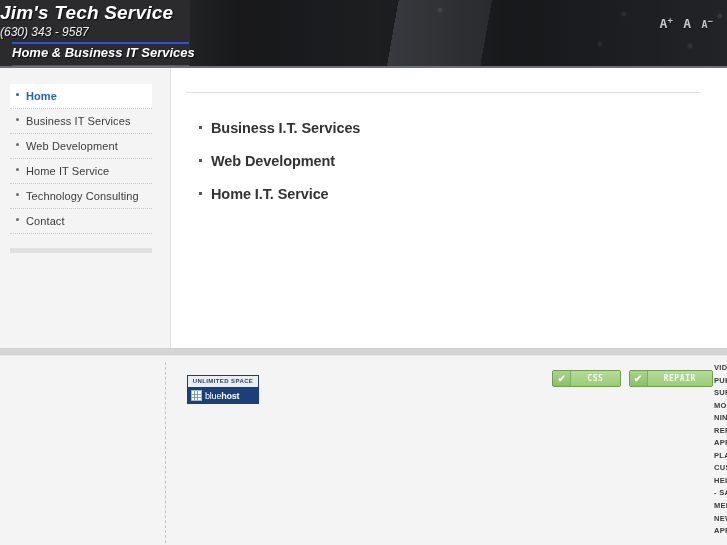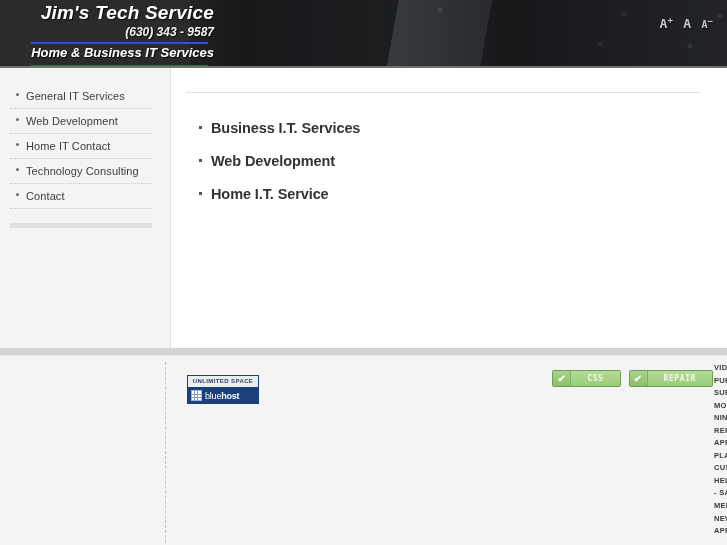--- a/index.html
+++ b/index.html
@@ -62,42 +62,40 @@
     background: #6e7073;
     z-index: 5;
   }
 
   .logo-block {
     position: absolute;
     left: 0;
     top: 0;
     width: 195px;
     z-index: 4;
-    text-align: right;
-    margin-left: 19px;
+    text-align: left;
   }
   .logo-title {
     color: #ffffff;
     font-size: 19px;
     font-weight: bold;
     font-style: italic;
     letter-spacing: 0.2px;
     padding-top: 3px;
     line-height: 20px;
     text-shadow: 1px 1px 1px rgba(0,0,0,0.75);
   }
   .logo-phone {
     color: #f0f0f0;
     font-size: 12px;
-    font-weight: bold;
+    font-weight: normal;
     font-style: italic;
     line-height: 14px;
     padding-top: 2px;
     text-shadow: 1px 1px 1px rgba(0,0,0,0.75);
-    padding-left: 20px;
   }
   .logo-rule {
     height: 2px;
     background: #2f4fe0;
     margin: 3px 6px 0 12px;
   }
   .logo-tagline {
     color: #ffffff;
     font-size: 13px;
     font-weight: bold;
@@ -376,23 +374,24 @@
     <span class="fs-btn small"><span>A</span><sup>−</sup></span>
   </div>
 
   <div class="header-bottom-line"></div>
 </div>
 
 <div class="page-body">
 
   <div class="sidebar">
     <ul class="nav-list">
-      <li class="nav-item">General IT Services</li>
+      <li class="nav-item active">Home</li>
+      <li class="nav-item">Business IT Services</li>
       <li class="nav-item">Web Development</li>
-      <li class="nav-item">Home IT Contact</li>
+      <li class="nav-item">Home IT Service</li>
       <li class="nav-item">Technology Consulting</li>
       <li class="nav-item">Contact</li>
     </ul>
     <div class="sidebar-divider"></div>
   </div>
 
   <div class="content">
     <div class="content-rule"></div>
     <ul class="service-list">
       <li class="service-item">Business I.T. Services</li>

